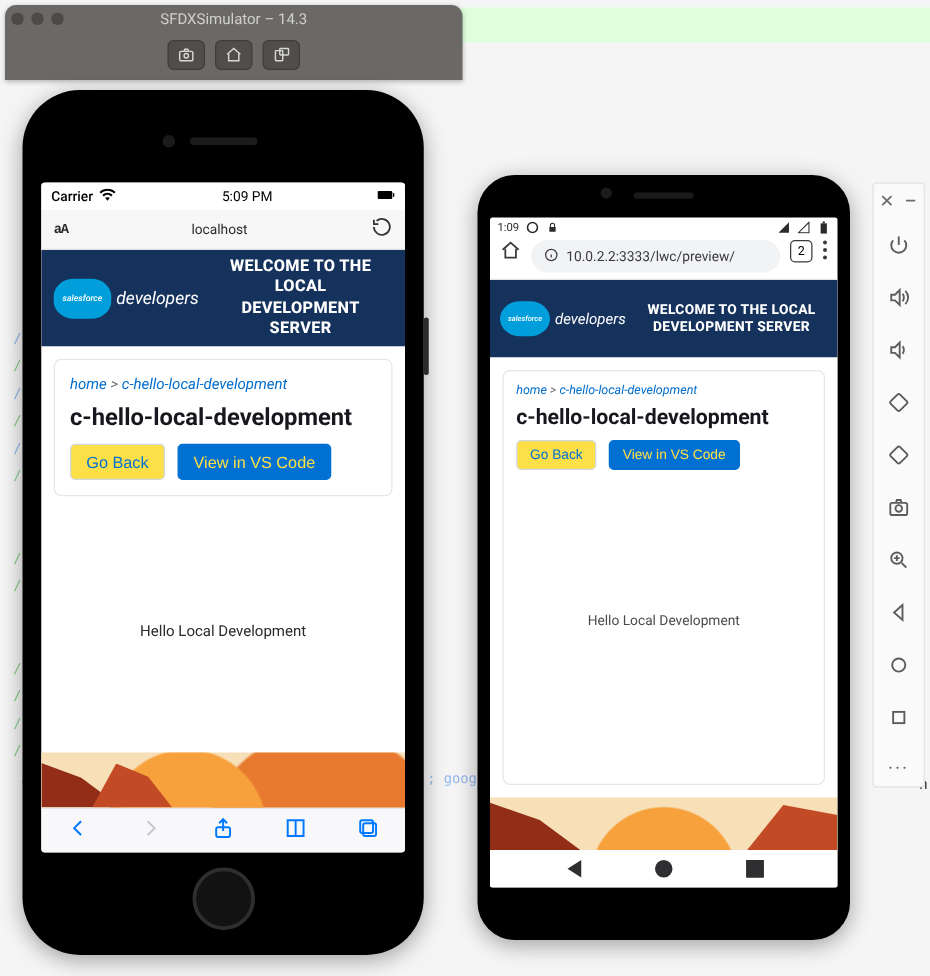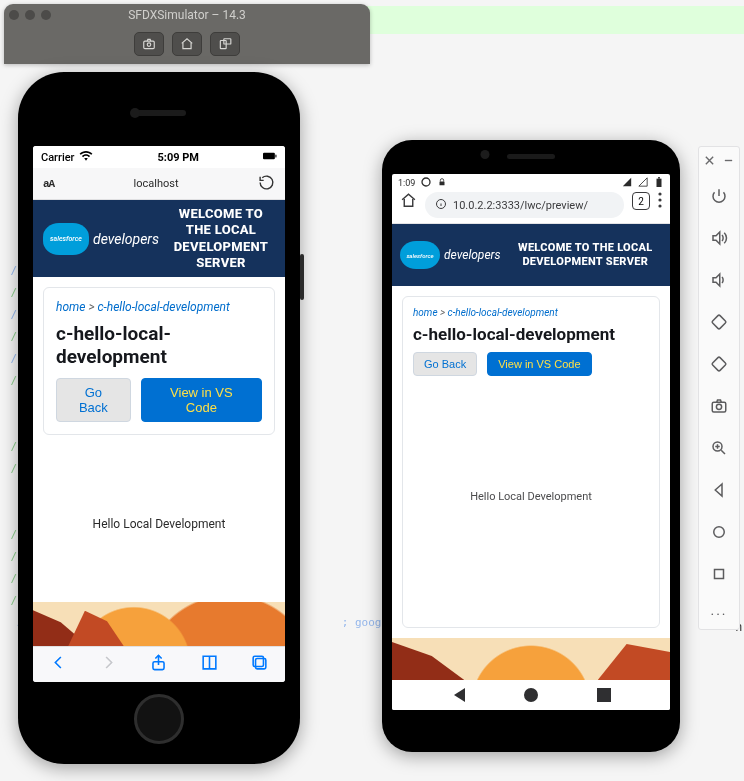--- a/index.html
+++ b/index.html
@@ -53,21 +53,21 @@
   }
   .sim-tb-btn {
     width:30px; height:24px; background:#4f4e4c; border:1px solid #3e3d3b;
     border-radius:5px; display:flex; align-items:center; justify-content:center;
     color:#d8d7d4;
   }
   .sim-tb-btn svg { width:14px; height:14px; }
 
   
   .ios-frame {
-    position:absolute; left:18px; top:72px; width:282px; height:692px;
+    position:absolute; left:18px; top:72px; width:321px; height:692px;
     background:#000; border-radius:46px; z-index:5;
     box-shadow: 0 4px 18px rgba(0,0,0,.35);
   }
   .ios-side-btn { position:absolute; right:-4px; top:182px; width:4px; height:46px; background:#2a2a2a; border-radius:2px; }
   .ios-screen {
     position:absolute; left:15px; right:15px; top:74px; bottom:82px;
     background:#fff; border-radius:3px; overflow:hidden;
     display:flex; flex-direction:column;
   }
   .ios-home {
@@ -120,21 +120,21 @@
     padding:12px; flex:0 0 auto;
   }
   .crumb { font-size:12px; color:#006dcc;font-style:italic; }
   .crumb .sep { color:#6b6b6b; }
   .ch1 { font-size:19px; font-weight:700; margin:8px 0 10px; color:#16181d; }
   .ch1.sm { font-size:17px; margin:6px 0 8px; }
   .btn-row { display:flex; gap:10px; }
   .btn {
     font-size:13px; padding:6px 12px; border-radius:4px; cursor:pointer;
   }
-  .btn-outline { background:#e5e5e5; color:#0070d2; border:1px solid #cfd7e0; }
+  .btn-outline { background:#fde047; color:#0070d2; border:1px solid #cfd7e0; }
   .btn-primary { background:#0070d2; color:#fde047; border:1px solid #0070d2; }
   .btn.sm { font-size:11px; padding:5px 10px; }
 
   .center-text {
     flex:1; display:flex; align-items:center; justify-content:center;
     font-size:12px; color:#2b2b2b;
   }
 
   .wallpaper {
     height:44px;
@@ -311,21 +311,21 @@
   <div class="ios-screen">
     <div class="ios-status">
       <div class="left">
         <span>Carrier</span>
         <span class="wifi">
           <svg viewBox="0 0 24 16" fill="#000">
               <path d="M12 16l-3-4c1-1 5-1 6 0zM5 8c4-4 10-4 14 0l-2 2c-3-3-7-3-10 0zM1 4C7-2 17-2 23 4l-2 2C16 1 8 1 3 6z"></path>
             </svg>
         </span>
       </div>
-      <span style="font-weight:700">5:09 PM</span>
+      <span style="font-weight:400">5:09 PM</span>
       <div class="right">
         <span class="batt">
           <svg viewBox="0 0 26 12">
               <rect x="0" y="0" width="22" height="12" rx="2" fill="#000"></rect>
               <rect x="23" y="3" width="2" height="6" rx="1" fill="#000"></rect>
             </svg>
         </span>
       </div>
     </div>
 

